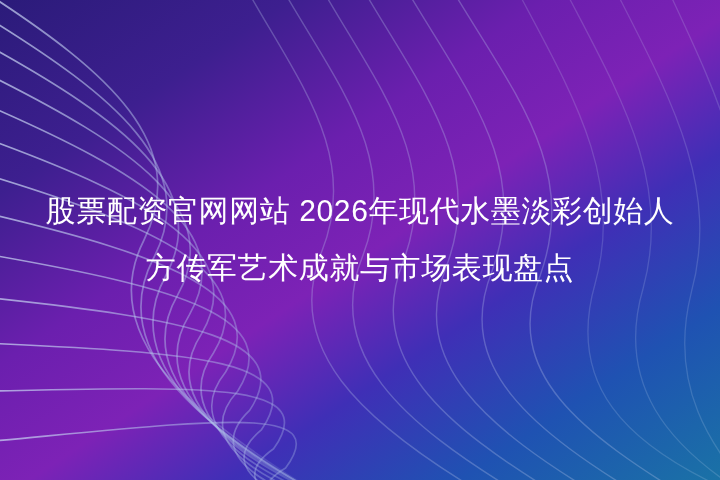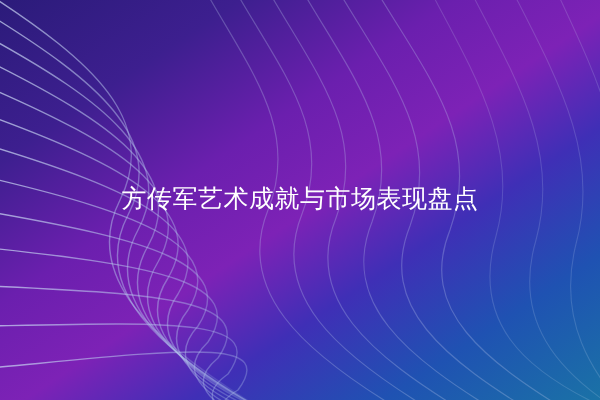--- a/index.html
+++ b/index.html
@@ -44,21 +44,20 @@
     color: #ffffff;
     font-size: 25px;
     line-height: 36px;
     font-weight: normal;
     letter-spacing: 0.5px;
     text-align: center;
     white-space: nowrap;
   }
   .title-line-2 {
     margin-top: 2px;
-    font-family: Liberation Mono, monospace;
   }
 </style>
 </head>
 <body>
 
 <div class="banner">
 
   <svg class="bg-art" viewBox="0 0 600 400" preserveAspectRatio="none" xmlns="http://www.w3.org/2000/svg">
     <defs>
       <linearGradient id="bgGrad" x1="0" y1="0" x2="1" y2="1">
@@ -106,16 +105,17 @@
 
     <g fill="none" stroke="#cfe0f5" stroke-opacity="0.18" stroke-width="1.1">
       <path d="M430 -10 C 478 80, 520 150, 496 236 C 472 320, 520 370, 610 410"></path>
       <path d="M470 -10 C 518 82, 560 152, 536 240 C 512 322, 560 372, 615 408"></path>
       <path d="M512 -10 C 560 84, 600 156, 576 244 C 556 324, 596 374, 620 404"></path>
       <path d="M556 -10 C 602 88, 636 160, 612 248"></path>
     </g>
   </svg>
 
   <div class="title-block">
+    <div class="title-line title-line-1">股票配资官网网站 2026年现代水墨淡彩创始人</div>
     <div class="title-line title-line-2">方传军艺术成就与市场表现盘点</div>
   </div>
 
 </div>
 
 </body></html>

